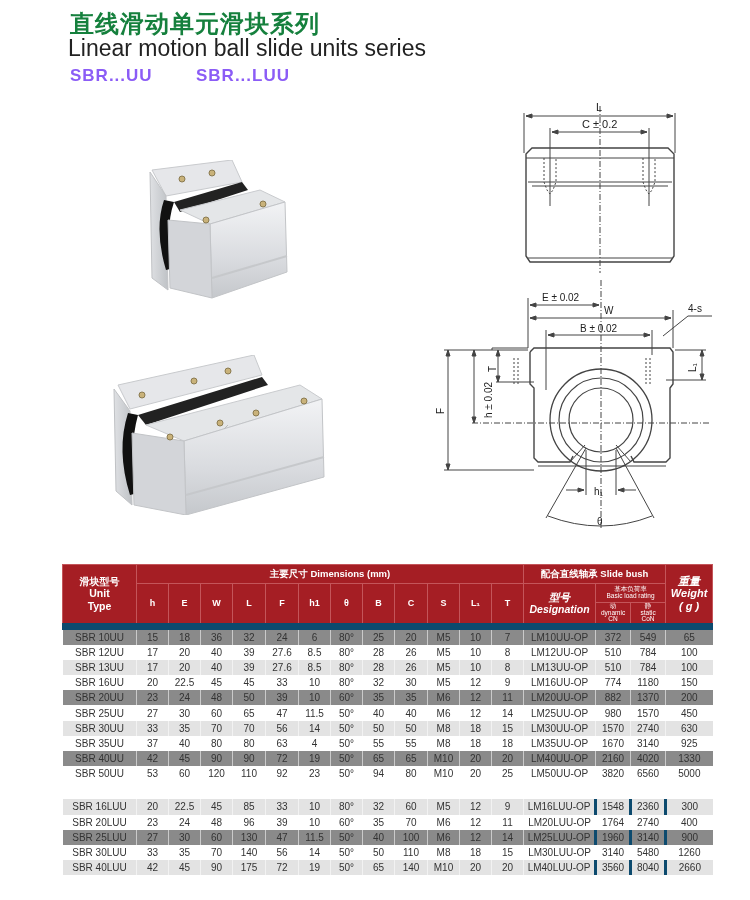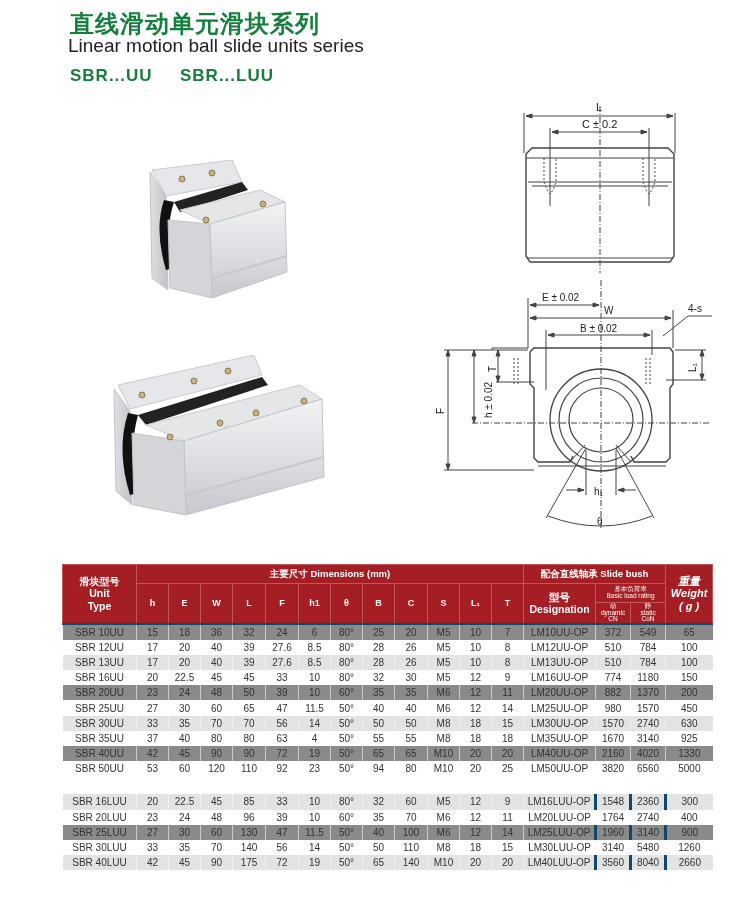--- a/index.html
+++ b/index.html
@@ -1,47 +1,47 @@
 <!DOCTYPE html>
 <html><head>
 <meta charset="utf-8">
 <style>
   html, body { margin: 0; padding: 0; }
   body { width: 750px; height: 900px; background: #ffffff; position: relative; overflow: hidden; font-family: "Liberation Sans", sans-serif; }
   .title-cn { position: absolute; left: 70px; top: 8px; font-size: 24px; font-weight: bold; color: #15803d; letter-spacing: 1px; font-family: Liberation Mono, monospace; }
-  .title-en { position: absolute; left: 68px; top: 35px; font-size: 19px; color: #222; font-family: "Liberation Sans", sans-serif; }
-  .series-label { position: absolute; top: 66px; font-size: 17px; font-weight: bold; color: #15803d; letter-spacing: 1px; font-family: "Liberation Sans", sans-serif; }
+  .title-en { position: absolute; left: 68px; top: 35px; font-size: 23px; color: #222; font-family: "Liberation Sans", sans-serif; }
+  .series-label { position: absolute; top: 66px; font-size: 17px; font-weight: bold; color: #8b5cf6; letter-spacing: 1px; font-family: "Liberation Sans", sans-serif; }
   .photo { position: absolute; }
   .drawing { position: absolute; }
   table.spec { position: absolute; left: 62px; top: 564px; width: 650px; border-collapse: collapse; table-layout: fixed; font-family: "Liberation Sans", sans-serif; }
   table.spec th { background: #a51e24; color: #fff; font-weight: bold; font-size: 9px; text-align: center; border: 1px solid #c4555a; padding: 0; line-height: 1.15; }
   table.spec th.grp { height: 18px; font-size: 9.5px; margin-left: 6px; }
   table.spec th.col { height: 38px; }
   table.spec th.unit { font-size: 10.5px; margin-left: 39px; }
   table.spec th.unit .cn { font-size: 10px; display: block; }
   table.spec th.wt { font-size: 11px; font-style: italic; }
-  table.spec th.desig { font-size: 10.5px; }
+  table.spec th.desig { font-size: 10.5px; font-style: italic; }
   table.spec th.lr { height: 18px; font-size: 6.5px; font-weight: normal; line-height: 1.05; }
   table.spec th.sub { height: 19px; font-size: 6.5px; font-weight: normal; line-height: 1.0; }
   table.spec td { font-size: 10px; color: #333; text-align: center; height: 15.2px; padding: 0; border-left: 1px solid rgba(255,255,255,0.55); }
   table.spec tr.light td { background: #e3e3e3; }
   table.spec tr.white td { background: #ffffff; border-left: 1px solid #ffffff; }
   table.spec tr.dark td { background: #8a8a8a; color: #333; }
   table.spec tr.gap td { background: #fff; height: 18px; border-left: 1px solid #fff; }
-  table.spec tr.topline td { border-top: 2px solid #0c4a6e; }
+  table.spec tr.topline td { border-top: 7px solid #0c4a6e; }
   table.spec td.type { padding-left: 0; }
   table.spec td.vsep { border-left: 3px solid #0c4a6e; }
 </style>
 </head>
 <body>
 
 <div class="title-cn">直线滑动单元滑块系列</div>
 <div class="title-en">Linear motion ball slide units series</div>
 <div class="series-label" style="left:70px">SBR...UU</div>
-<div class="series-label" style="left:180px">SBR...LUU</div>
+<div class="series-label" style="left:196px">SBR...LUU</div>
 
 <svg class="photo" style="left:140px;top:160px" width="170" height="150" viewBox="0 0 170 150">
   <defs>
     <linearGradient id="alu1" x1="0" y1="0" x2="0" y2="1">
       <stop offset="0" stop-color="#f2f3f5"></stop>
         <stop offset="0.6" stop-color="#d9dbdf"></stop>
         <stop offset="1" stop-color="#c5c8cc"></stop>
     </linearGradient>
     <linearGradient id="aluSide" x1="0" y1="0" x2="1" y2="0">
       <stop offset="0" stop-color="#dfe1e4"></stop>

